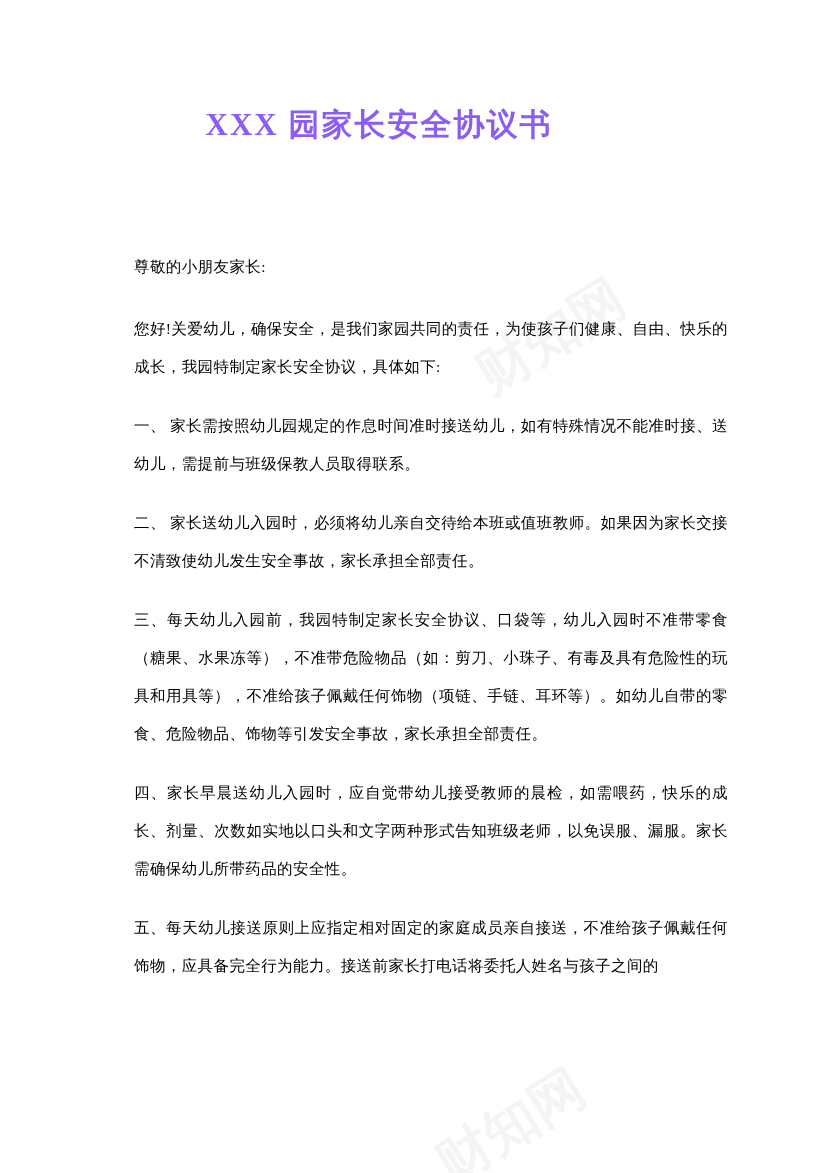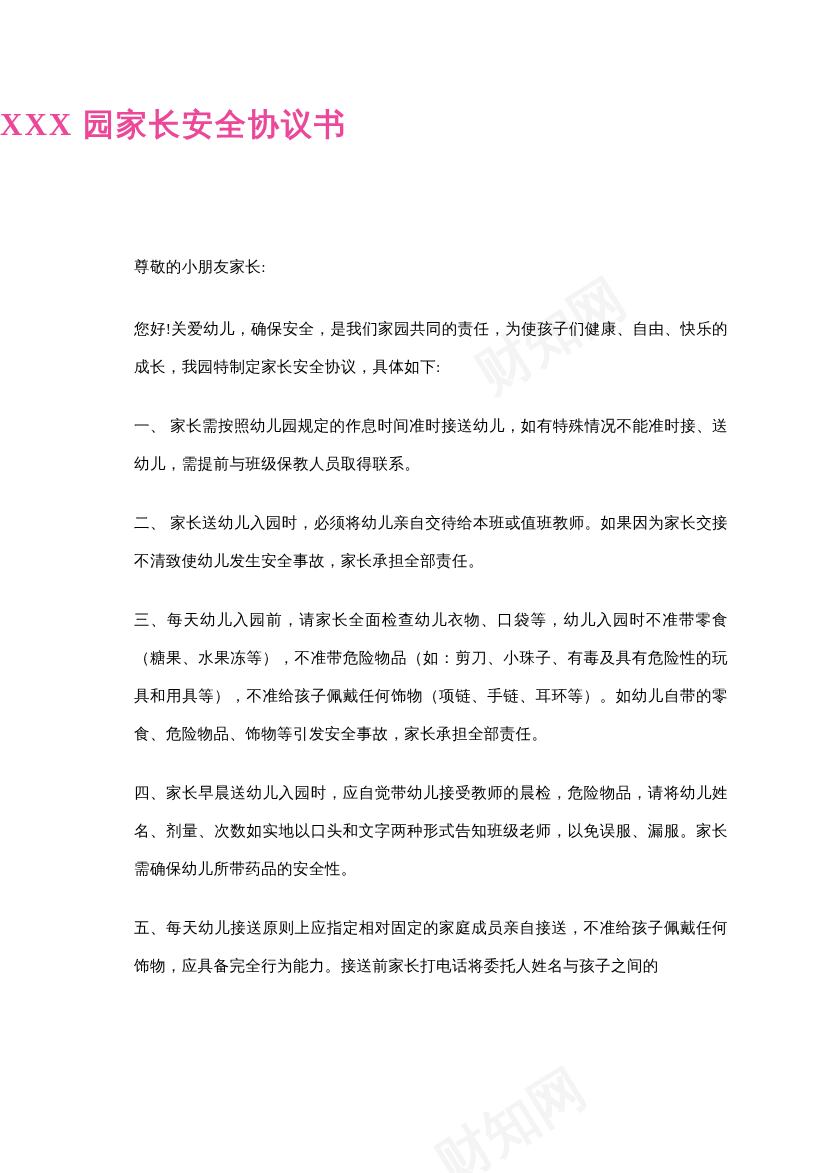--- a/index.html
+++ b/index.html
@@ -37,24 +37,25 @@
     top: 1090px;
     left: 430px;
     font-size: 54px;
     transform: rotate(-32deg);
   }
   .doc-title {
     position: absolute;
     top: 104px;
     left: 0;
     width: 758px;
+    text-align: center;
     font-size: 31px;
     font-weight: bold;
     letter-spacing: 2px;
-    color: #ec4899;
+    color: #8b5cf6;
     font-family: "Liberation Serif", "DejaVu Serif", serif;
   }
   .body-block {
     position: absolute;
     top: 248px;
     left: 134px;
     width: 594px;
   }
   .para {
     font-size: 15.5px;
@@ -79,18 +80,18 @@
   <div class="watermark wm-1">财知网</div>
   <div class="watermark wm-2">财知网</div>
 
   <div class="doc-title">XXX 园家长安全协议书</div>
 
   <div class="body-block">
     <p class="para salutation">尊敬的小朋友家长:</p>
     <p class="para">您好!关爱幼儿，确保安全，是我们家园共同的责任，为使孩子们健康、自由、快乐的成长，我园特制定家长安全协议，具体如下:</p>
     <p class="para indent-num">一、 家长需按照幼儿园规定的作息时间准时接送幼儿，如有特殊情况不能准时接、送幼儿，需提前与班级保教人员取得联系。</p>
     <p class="para indent-num">二、 家长送幼儿入园时，必须将幼儿亲自交待给本班或值班教师。如果因为家长交接不清致使幼儿发生安全事故，家长承担全部责任。</p>
-    <p class="para indent-num">三、每天幼儿入园前，请家长全面检查幼儿衣物、口袋等，幼儿入园时不准带零食（糖果、水果冻等），不准带危险物品（如：剪刀、小珠子、有毒及具有危险性的玩具和用具等），不准给孩子佩戴任何饰物（项链、手链、耳环等）。如幼儿自带的零食、危险物品、饰物等引发安全事故，家长承担全部责任。</p>
-    <p class="para indent-num">四、家长早晨送幼儿入园时，应自觉带幼儿接受教师的晨检，危险物品，请将幼儿姓名、剂量、次数如实地以口头和文字两种形式告知班级老师，以免误服、漏服。家长需确保幼儿所带药品的安全性。</p>
+    <p class="para indent-num">三、每天幼儿入园前，我园特制定家长安全协议、口袋等，幼儿入园时不准带零食（糖果、水果冻等），不准带危险物品（如：剪刀、小珠子、有毒及具有危险性的玩具和用具等），不准给孩子佩戴任何饰物（项链、手链、耳环等）。如幼儿自带的零食、危险物品、饰物等引发安全事故，家长承担全部责任。</p>
+    <p class="para indent-num">四、家长早晨送幼儿入园时，应自觉带幼儿接受教师的晨检，如需喂药，快乐的成长、剂量、次数如实地以口头和文字两种形式告知班级老师，以免误服、漏服。家长需确保幼儿所带药品的安全性。</p>
     <p class="para indent-num">五、每天幼儿接送原则上应指定相对固定的家庭成员亲自接送，不准给孩子佩戴任何饰物，应具备完全行为能力。接送前家长打电话将委托人姓名与孩子之间的</p>
   </div>
 
 </div>
 
 </body></html>

